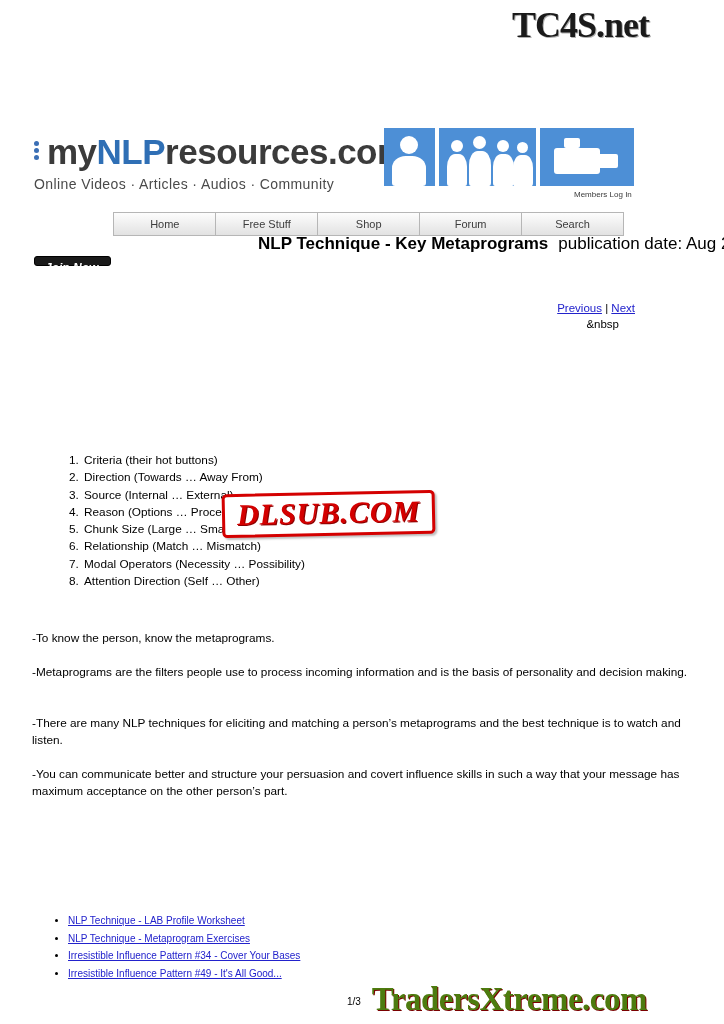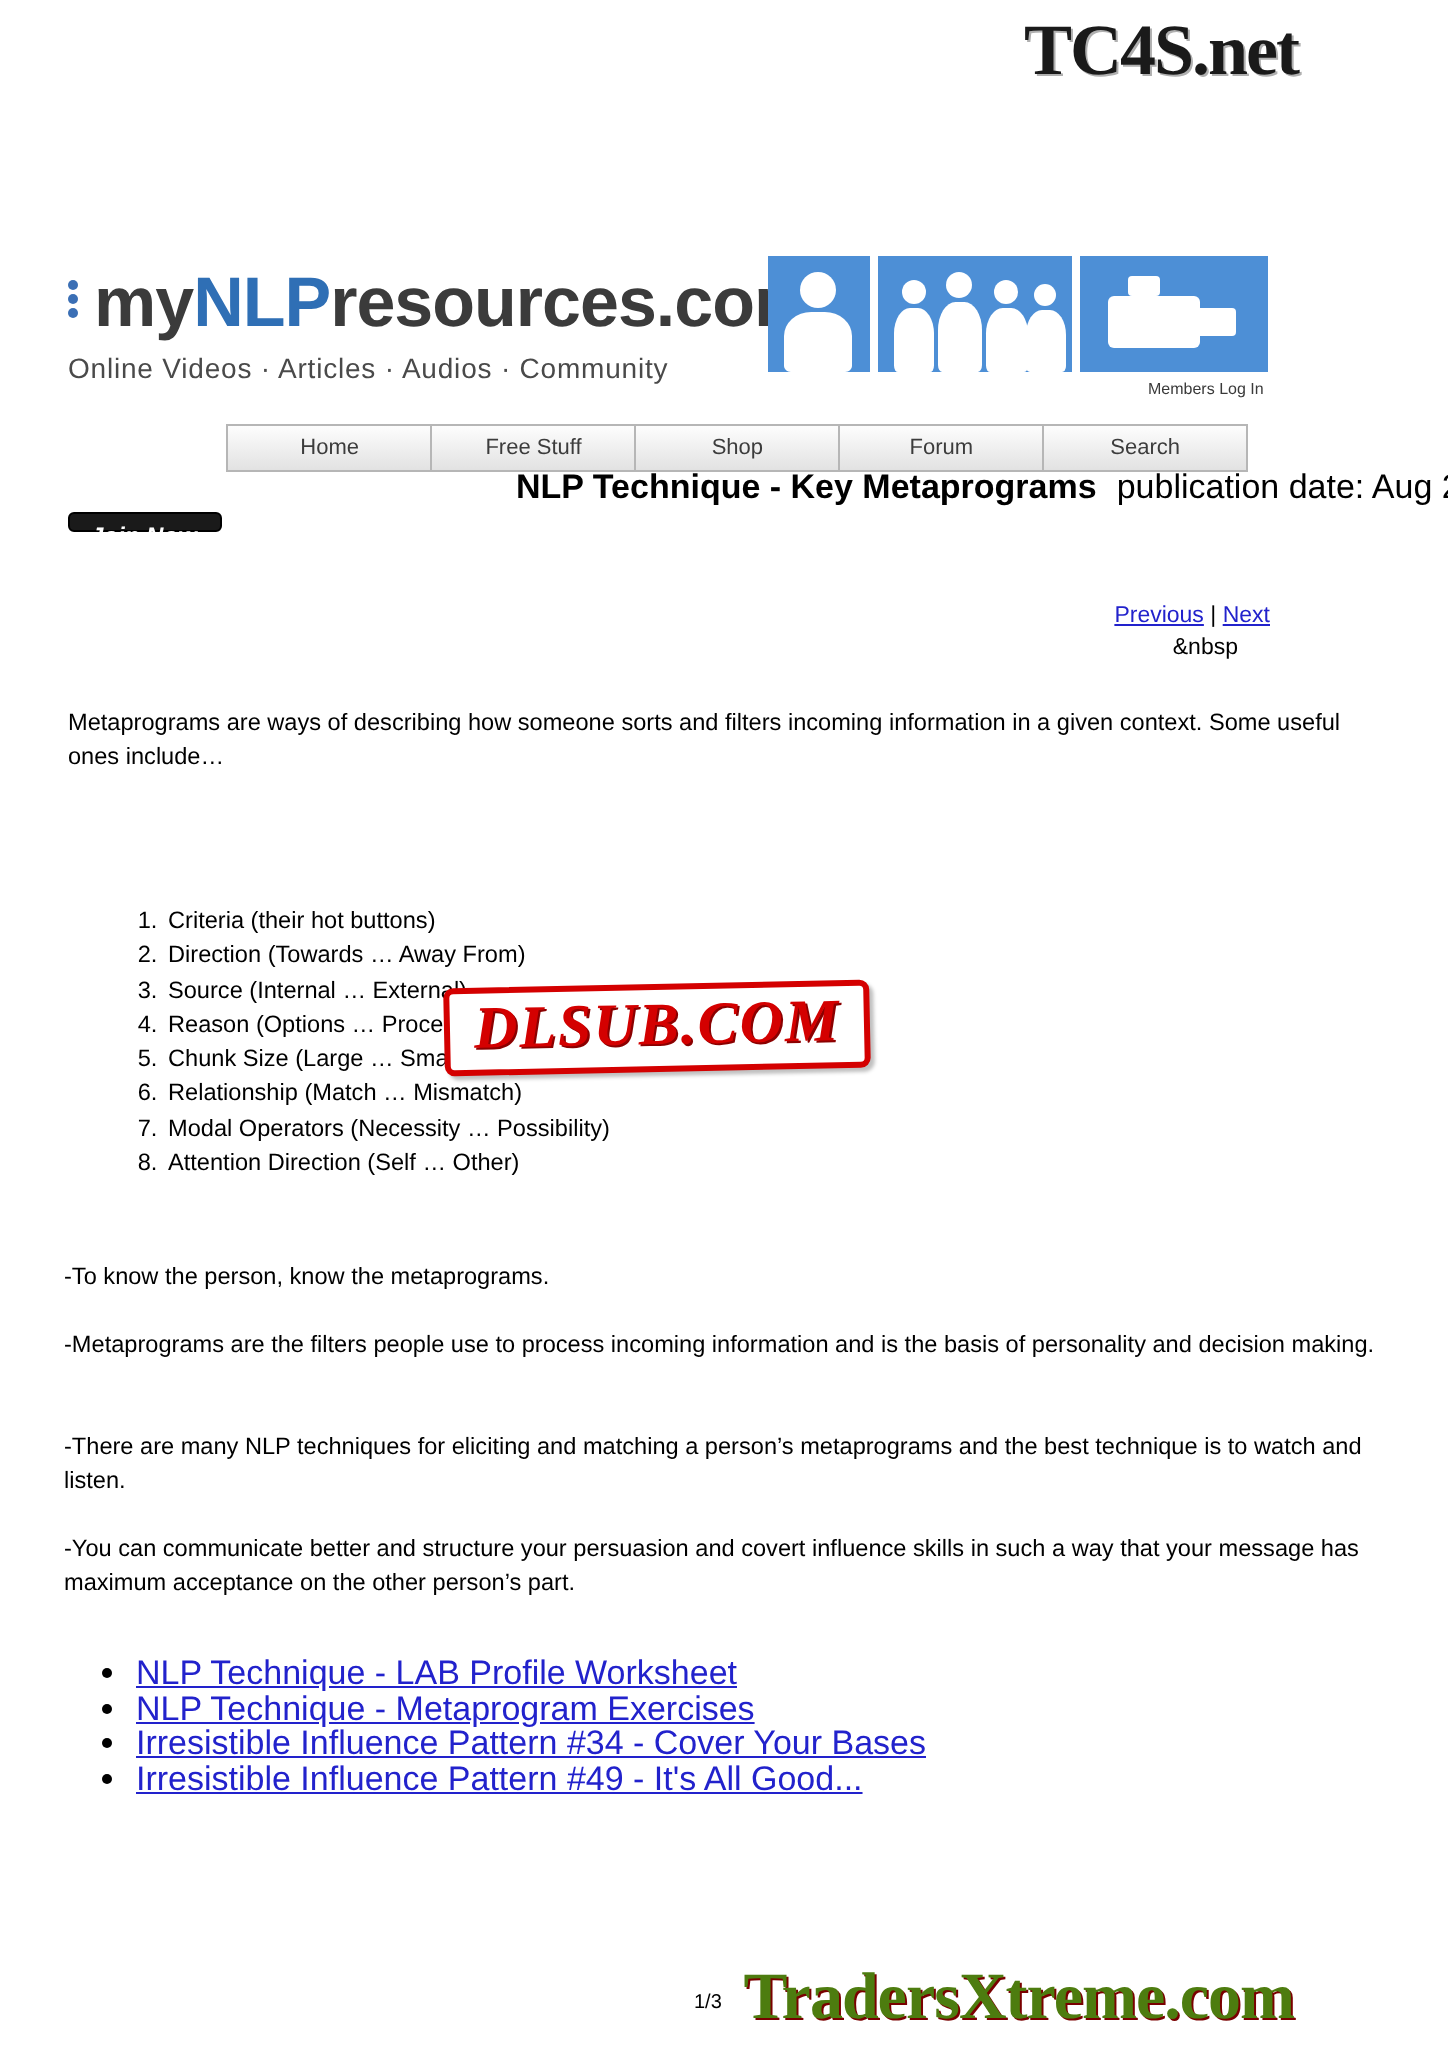--- a/index.html
+++ b/index.html
@@ -217,24 +217,24 @@
   }
   .p1 { top: 630px; }
   .p2 { top: 664px; }
   .p3 { top: 715px; }
   .p4 { top: 766px; }
 
   
   ul.linklist {
     position: absolute;
     left: 46px;
-    top: 828px;
+    top: 912px;
     margin: 0;
     padding-left: 22px;
-    font-size: 17px;
+    font-size: 10px;
     line-height: 17.5px;
   }
   ul.linklist li {
     color: #000;
   }
   ul.linklist a {
     color: #2222cc;
     text-decoration: underline;
   }
 
@@ -332,21 +332,20 @@
     <span class="title">NLP Technique - Key Metaprograms</span><span class="pubdate">publication date: Aug 22, 2007</span>
   </div>
 
   <div class="prevnext">
     <a href="#">Previous</a>
     <span>|</span>
     <a href="#">Next</a>
   </div>
   <div class="nbsp-line">&amp;nbsp</div>
 
-  <div class="intro">Metaprograms are ways of describing how someone sorts and filters incoming information in a given context. Some useful ones include…</div>
 
   <ol class="metalist">
     <li>Criteria (their hot buttons)</li>
     <li>Direction (Towards … Away From)</li>
     <li>Source (Internal … External)</li>
     <li>Reason (Options … Procedures)</li>
     <li>Chunk Size (Large … Small)</li>
     <li>Relationship (Match … Mismatch)</li>
     <li>Modal Operators (Necessity … Possibility)</li>
     <li>Attention Direction (Self … Other)</li>

